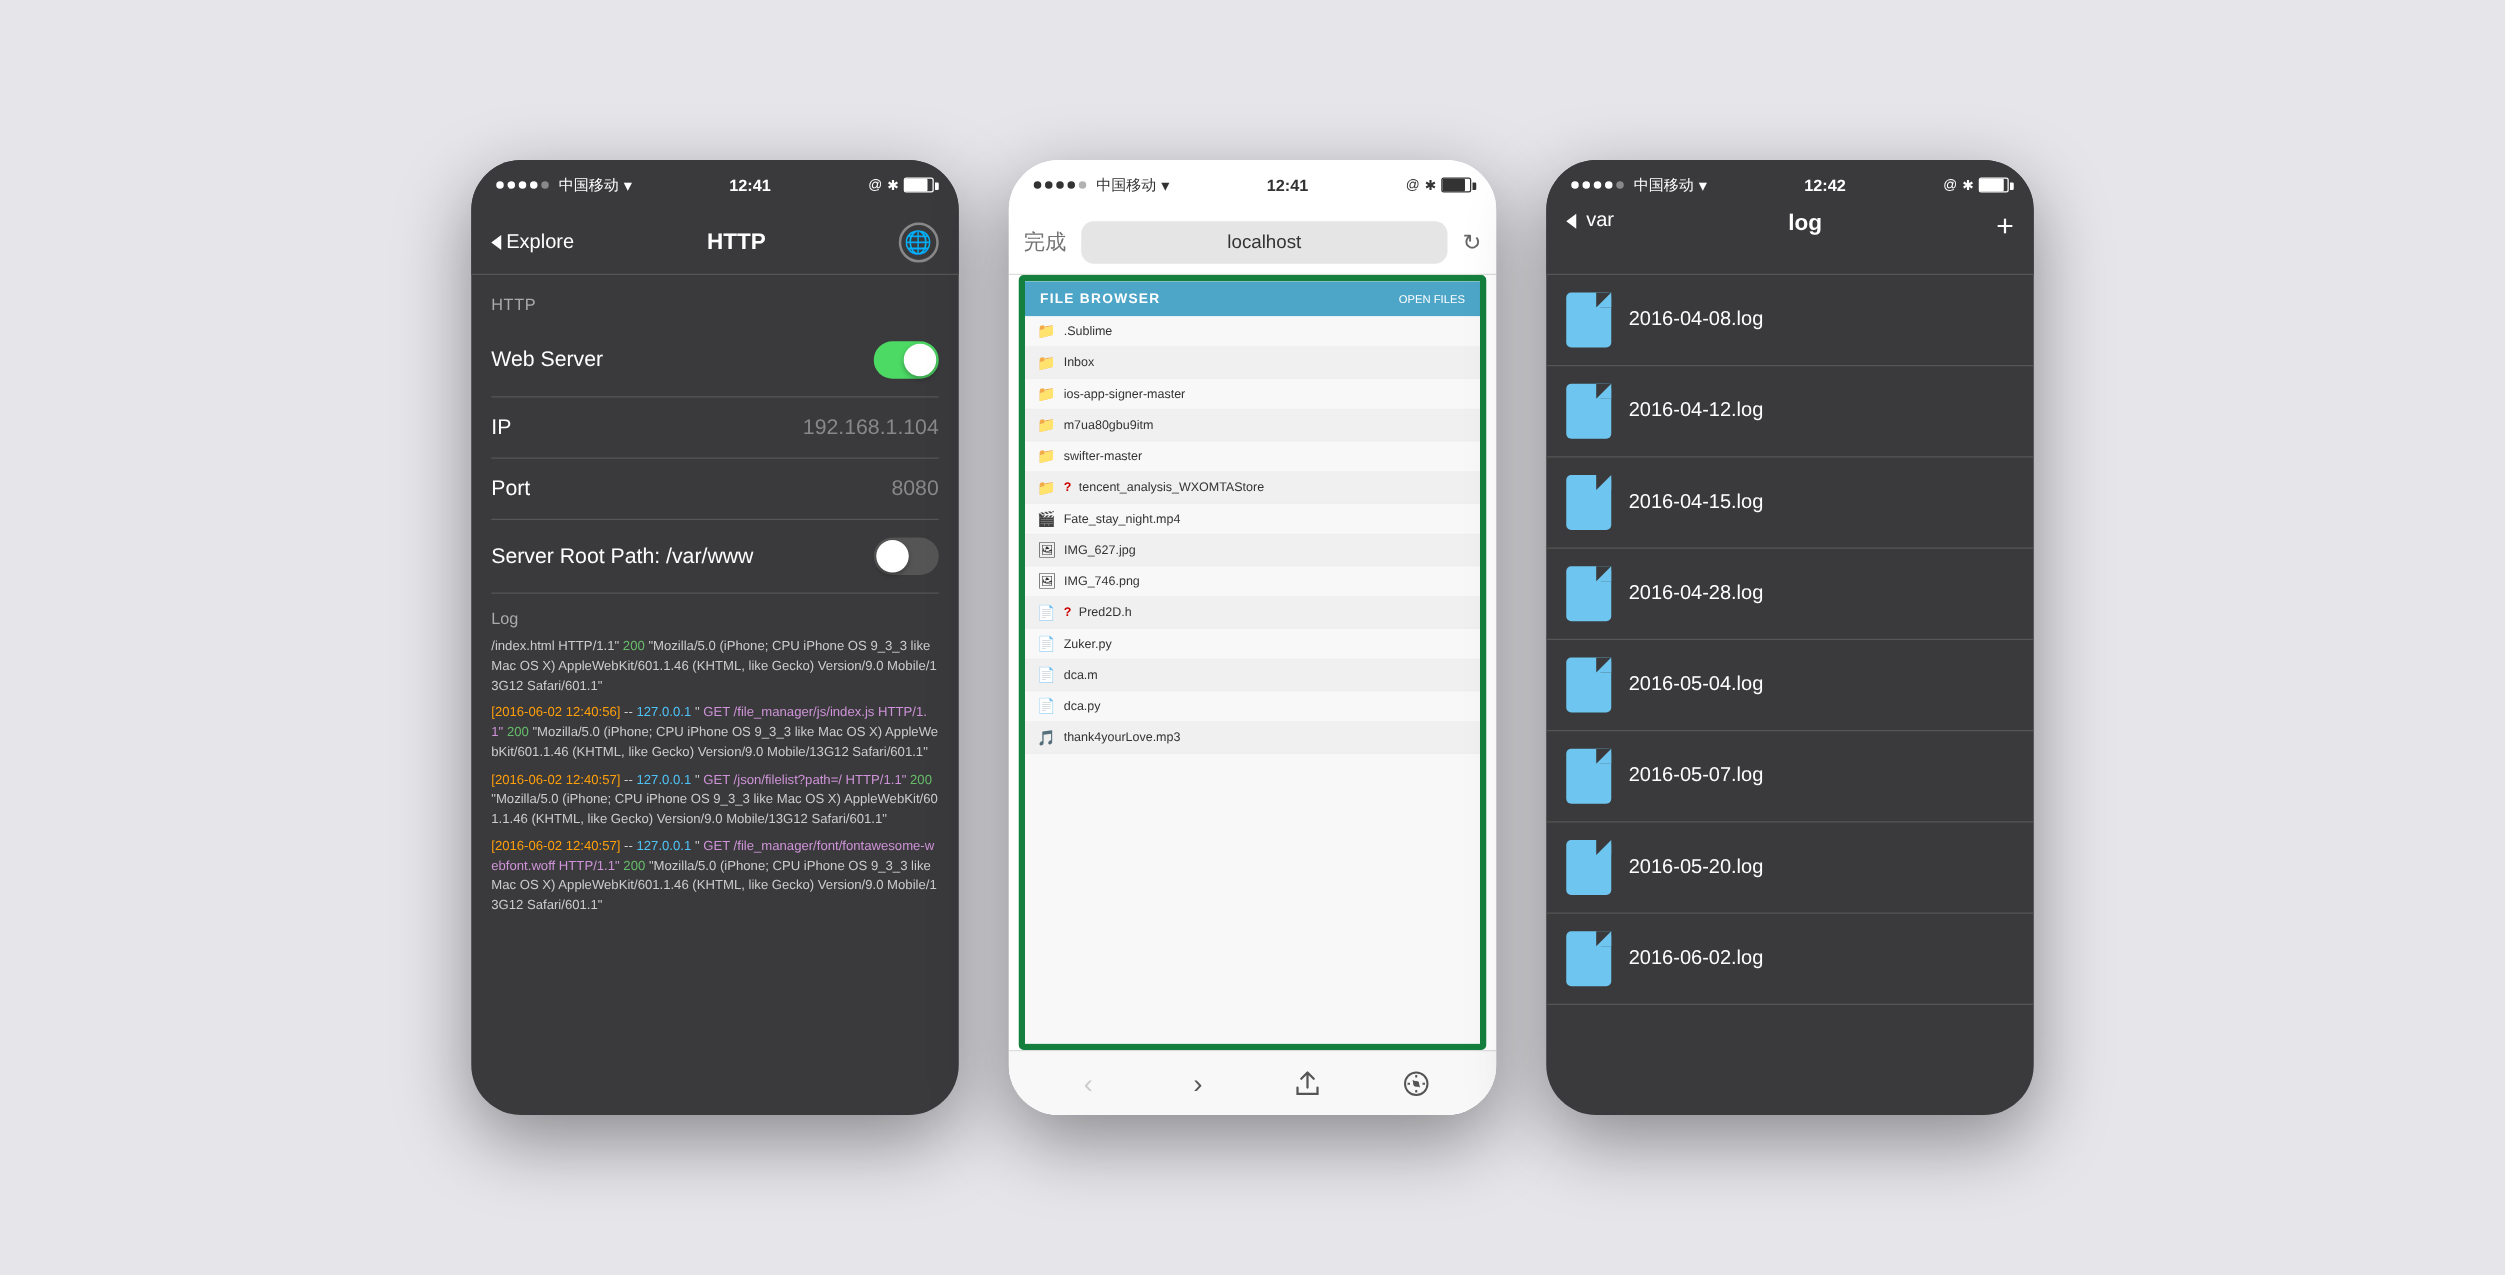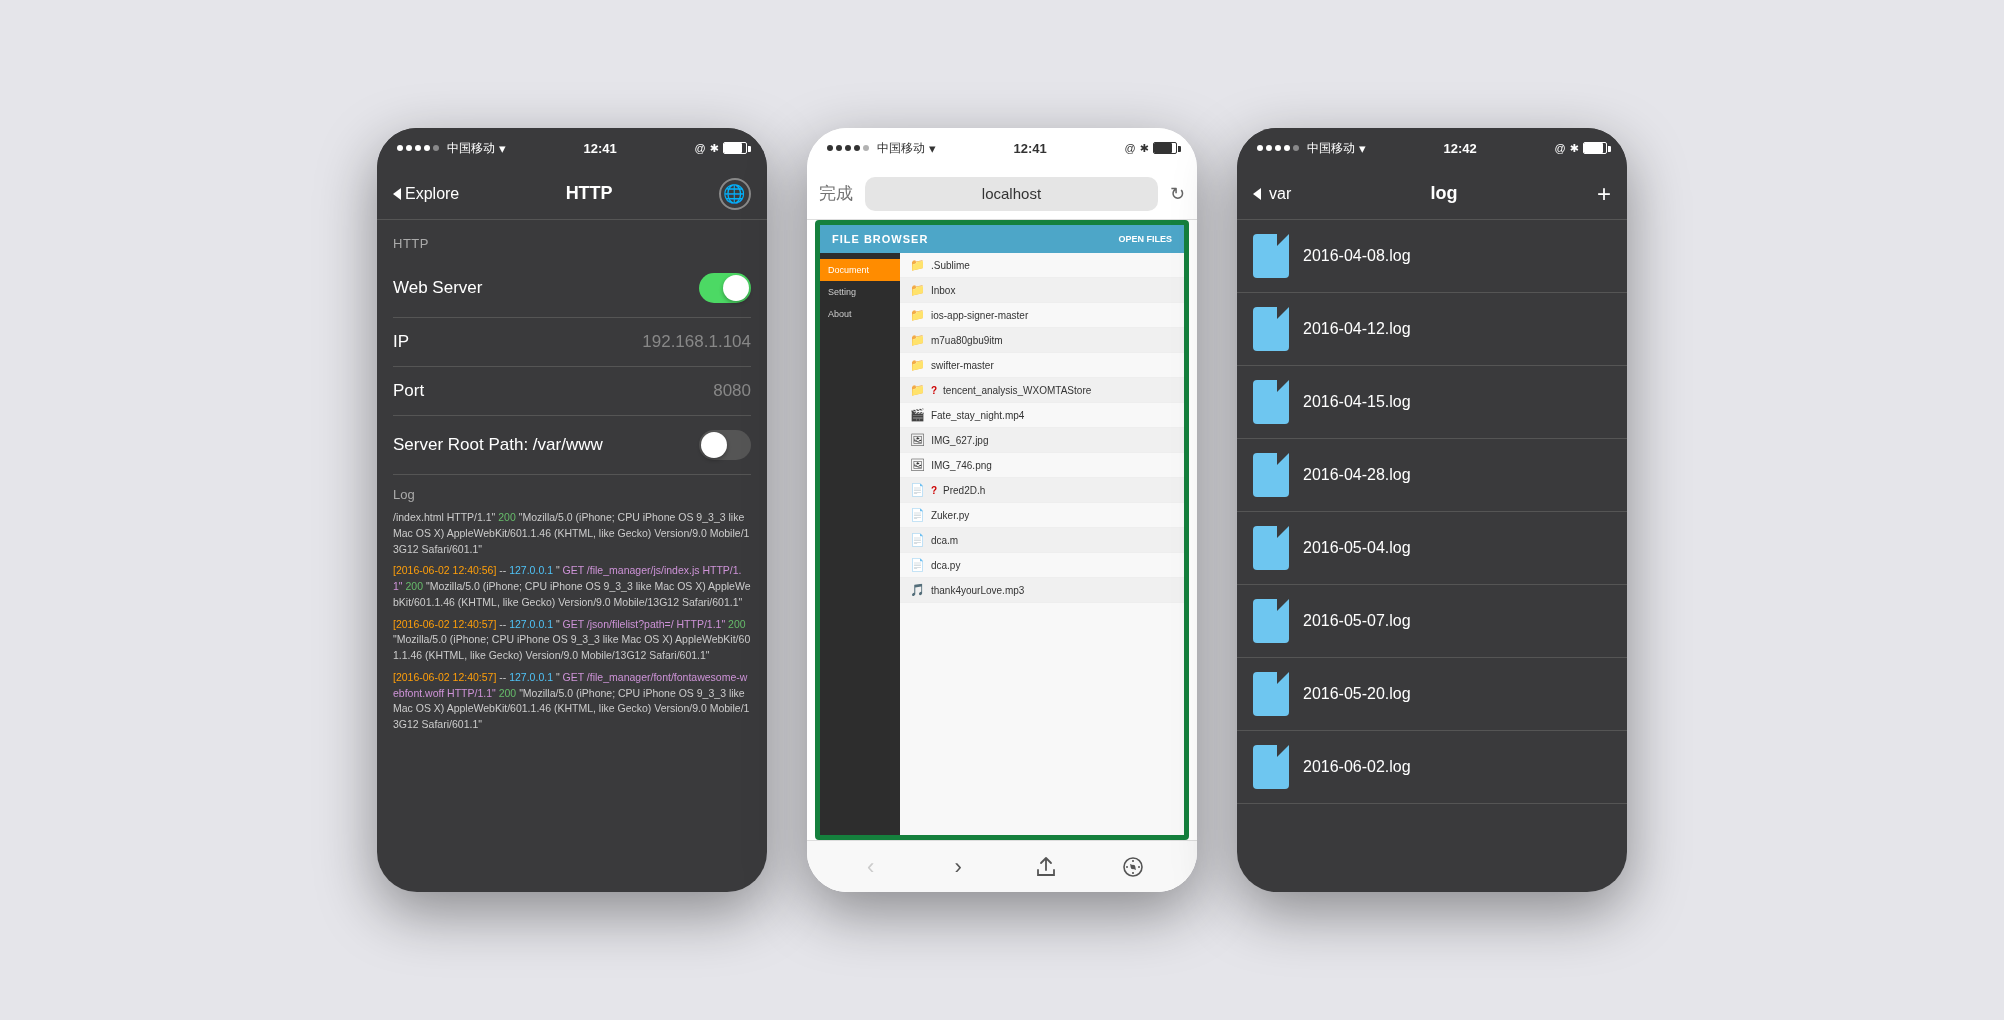--- a/index.html
+++ b/index.html
@@ -362,21 +362,21 @@
       cursor: pointer;
       display: flex; align-items: center; justify-content: center;
       width: 36px; height: 36px;
     }
     .toolbar-btn.disabled { color: #ccc; }
 
     
     .file-nav {
       height: 52px;
       display: flex;
-      align-items: center;
+      align-items: flex-start;
       justify-content: space-between;
       padding: 0 16px;
       background: #3a3a3c;
       border-bottom: 1px solid #555;
     }
 
     .file-nav-back {
       display: flex;
       align-items: center;
       color: #fff;
@@ -578,28 +578,23 @@
     </div>
     <span class="browser-reload">↻</span>
   </div>
 
   <div class="browser-content">
 
 
     <div class="file-browser">
       <div class="fb-header">
         <span class="fb-header-text">FILE BROWSER</span>
-        <span style="font-size:9px;color:#fff;font-weight:bold;">OPEN FILES</span>
+        <span style="font-size:9px;color:#fff;">OPEN FILES</span>
       </div>
       <div class="fb-body">
-        <div class="fb-sidebar">
-          <div class="fb-sidebar-item active">Document</div>
-          <div class="fb-sidebar-item">Setting</div>
-          <div class="fb-sidebar-item">About</div>
-        </div>
         <div class="fb-files">
           <div class="fb-file">
             <span class="fb-folder-icon">📁</span>
             <span>.Sublime</span>
           </div>
           <div class="fb-file">
             <span class="fb-folder-icon">📁</span>
             <span>Inbox</span>
           </div>
           <div class="fb-file">

